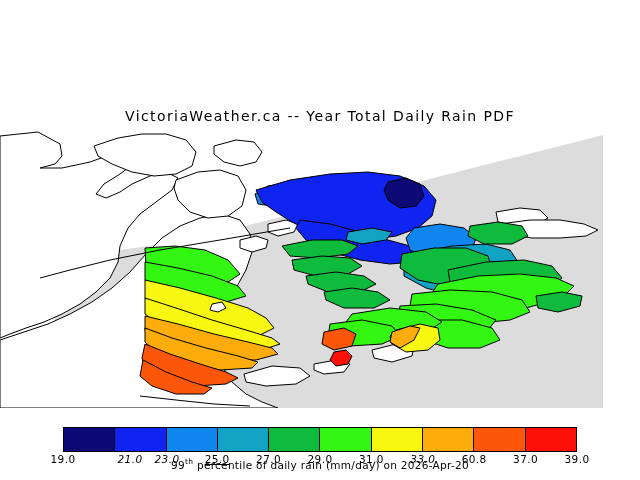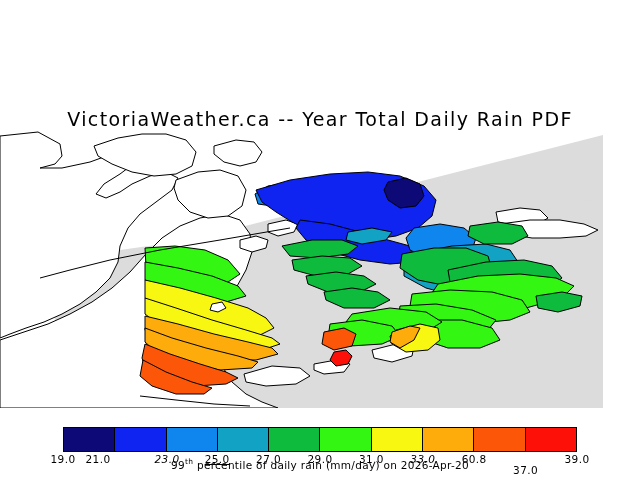--- a/index.html
+++ b/index.html
@@ -4,21 +4,21 @@
 <style>
   html,body{margin:0;padding:0;background:#ffffff;}
   body{width:640px;height:480px;overflow:hidden;
        font-family:"DejaVu Sans","Liberation Sans",sans-serif;}
   #root{position:relative;width:640px;height:480px;background:#fff;}
 
   #title{
     position:absolute; left:0; top:108px; width:640px;
     text-align:center;
     font-family:"DejaVu Sans","Liberation Sans",sans-serif;
-    font-size:19px; letter-spacing:1.4px; color:#000;
+    font-size:14px; letter-spacing:1.4px; color:#000;
     white-space:nowrap;
   }
 
   #mapwrap{position:absolute; left:0; top:128px; width:640px; height:280px;}
   #mapsvg{display:block;}
 
   #cbwrap{position:absolute; left:0; top:420px; width:640px; height:60px;}
   #cbbar{
     position:absolute; left:63px; top:7px; width:514px; height:25px;
     border:1px solid #000; box-sizing:border-box;
@@ -178,29 +178,29 @@
         <div class="seg" style="background: rgb(18, 162, 196);"></div>
         <div class="seg" style="background: rgb(14, 187, 60);"></div>
         <div class="seg" style="background: rgb(51, 246, 19);"></div>
         <div class="seg" style="background: rgb(248, 247, 18);"></div>
         <div class="seg" style="background: rgb(253, 172, 11);"></div>
         <div class="seg" style="background: rgb(252, 86, 9);"></div>
         <div class="seg" style="background: rgb(253, 16, 7);"></div>
       </div>
     <div id="cbticks">
         <span style="left: 63px;">19.0</span>
-        <span style="left: 98px;">21.0</span>
+        <span style="left: 130px; font-style: italic;">21.0</span>
         <span style="left: 167px; font-style: italic;">23.0</span>
         <span style="left: 217.2px; text-decoration: underline;">25.0</span>
         <span style="left: 268.6px;">27.0</span>
         <span style="left: 320px;">29.0</span>
         <span style="left: 371.4px;">31.0</span>
         <span style="left: 422.8px; font-style: italic;">33.0</span>
         <span style="left: 474.2px;">60.8</span>
-        <span style="left: 525.6px; margin-top: 11px;">37.0</span>
+        <span style="left: 525.6px;">37.0</span>
         <span style="left: 577px;">39.0</span>
       </div>
   </div>
 
   <div id="cbcaption">
     <span>99</span><sup>th</sup><span> percentile of daily rain (mm/day) on 2026-Apr-20</span>
   </div>
 
 </div>
 

